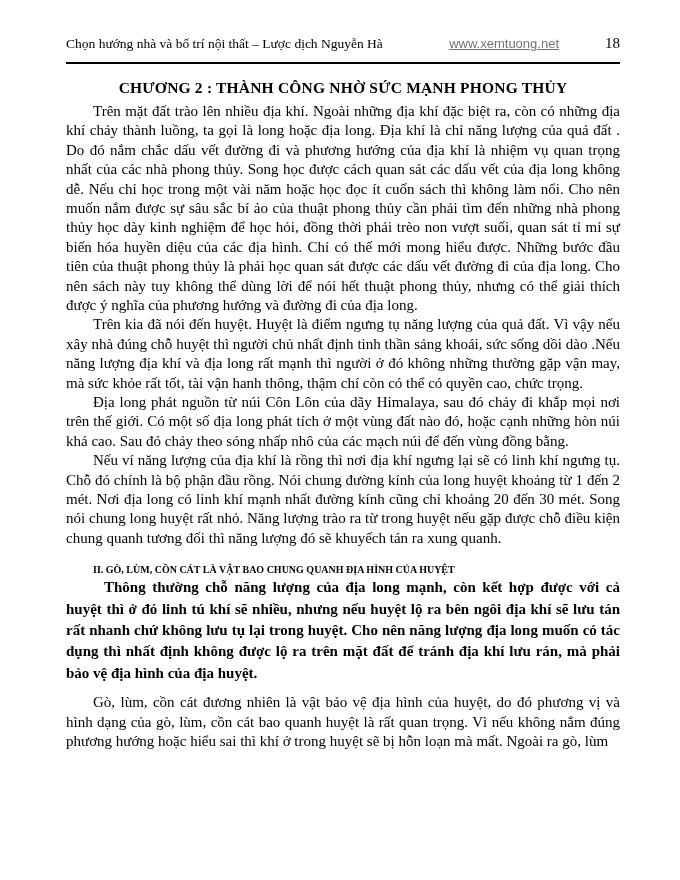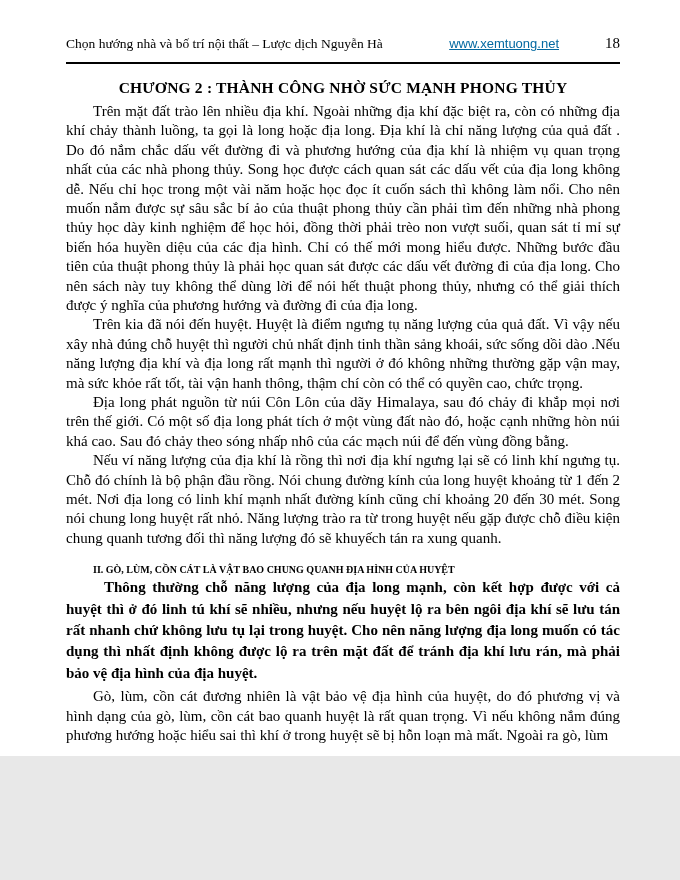--- a/index.html
+++ b/index.html
@@ -3,21 +3,21 @@
 <meta charset="utf-8">
 <style>
   html, body {
     margin: 0;
     padding: 0;
     background: #e8e8e8;
   }
   .page {
     position: relative;
     width: 680px;
-    height: 756px;
+    height: 880px;
     margin: 0 auto;
     background: #ffffff;
     color: #000000;
     font-family: "Liberation Serif", "DejaVu Serif", serif;
     box-sizing: border-box;
     padding: 34px 60px 0 66px;
     overflow: hidden;
   }
   .header-row {
     display: flex;
@@ -25,21 +25,21 @@
     font-size: 13.5px;
     line-height: 1.25;
     white-space: nowrap;
   }
   .header-title {
     flex: 1 1 auto;
   }
   .header-link {
     font-family: "Liberation Sans", "DejaVu Sans", sans-serif;
     font-size: 13px;
-    color: #0369a1;
+    color: #737373;
     text-decoration: underline;
     cursor: pointer;
     margin-right: 46px;
     margin-left: 44px;
   }
   .header-pagenum {
     font-size: 15px;
   }
   .header-rule {
     border: none;
@@ -69,21 +69,21 @@
     text-align: justify;
     text-indent: 27px;
     margin: 0;
   }
   p.body-par.bold {
     font-weight: bold;
     line-height: 21.4px;
     text-indent: 38px;
   }
   p.body-par.bold + p.body-par {
-    margin-top: 3px;
+    margin-top: 9px;
   }
 </style>
 </head>
 <body>
 
 <div class="page">
 
   <div class="header-row">
     <span class="header-title">Chọn hướng nhà và bố trí nội thất – Lược dịch Nguyễn Hà</span>
     <a class="header-link">www.xemtuong.net</a>

